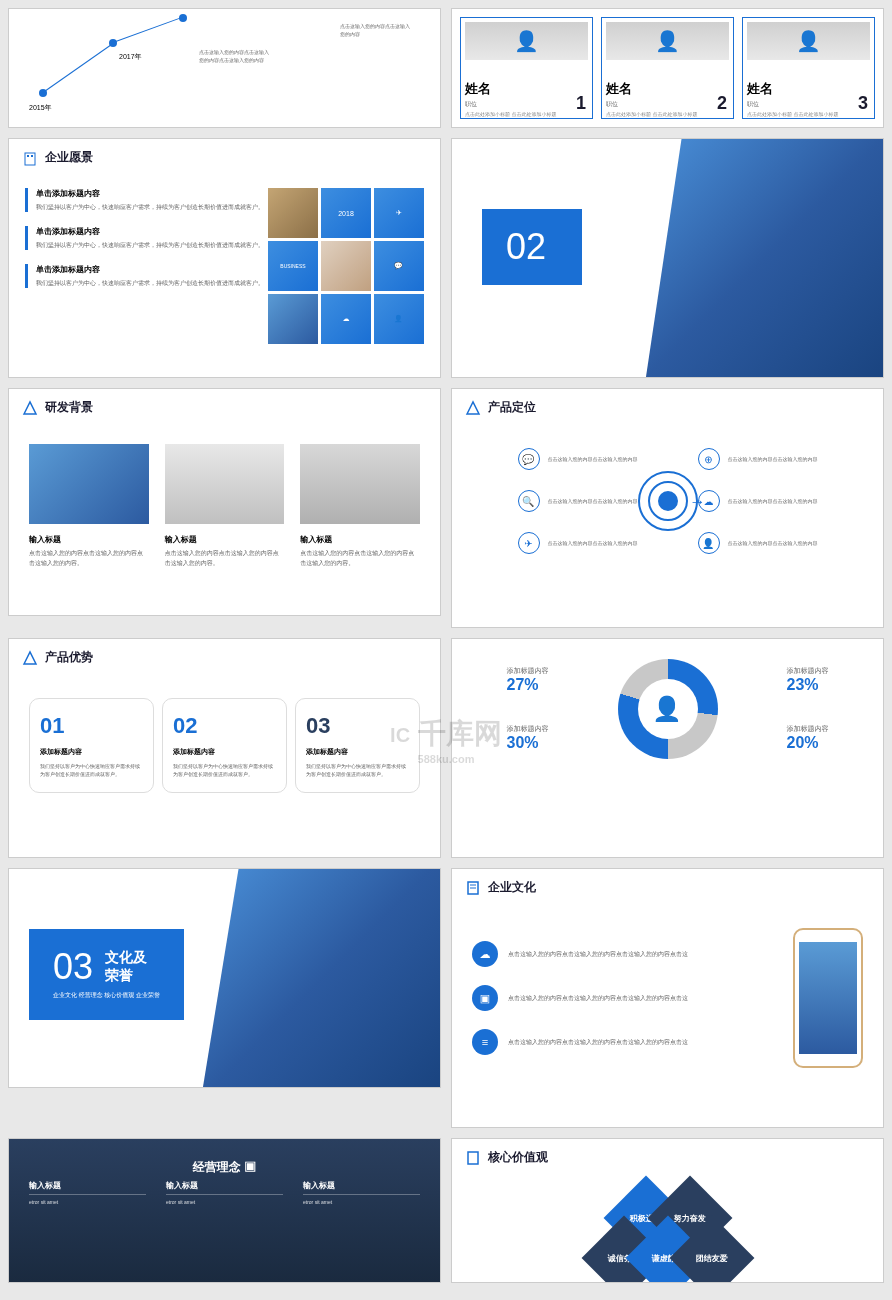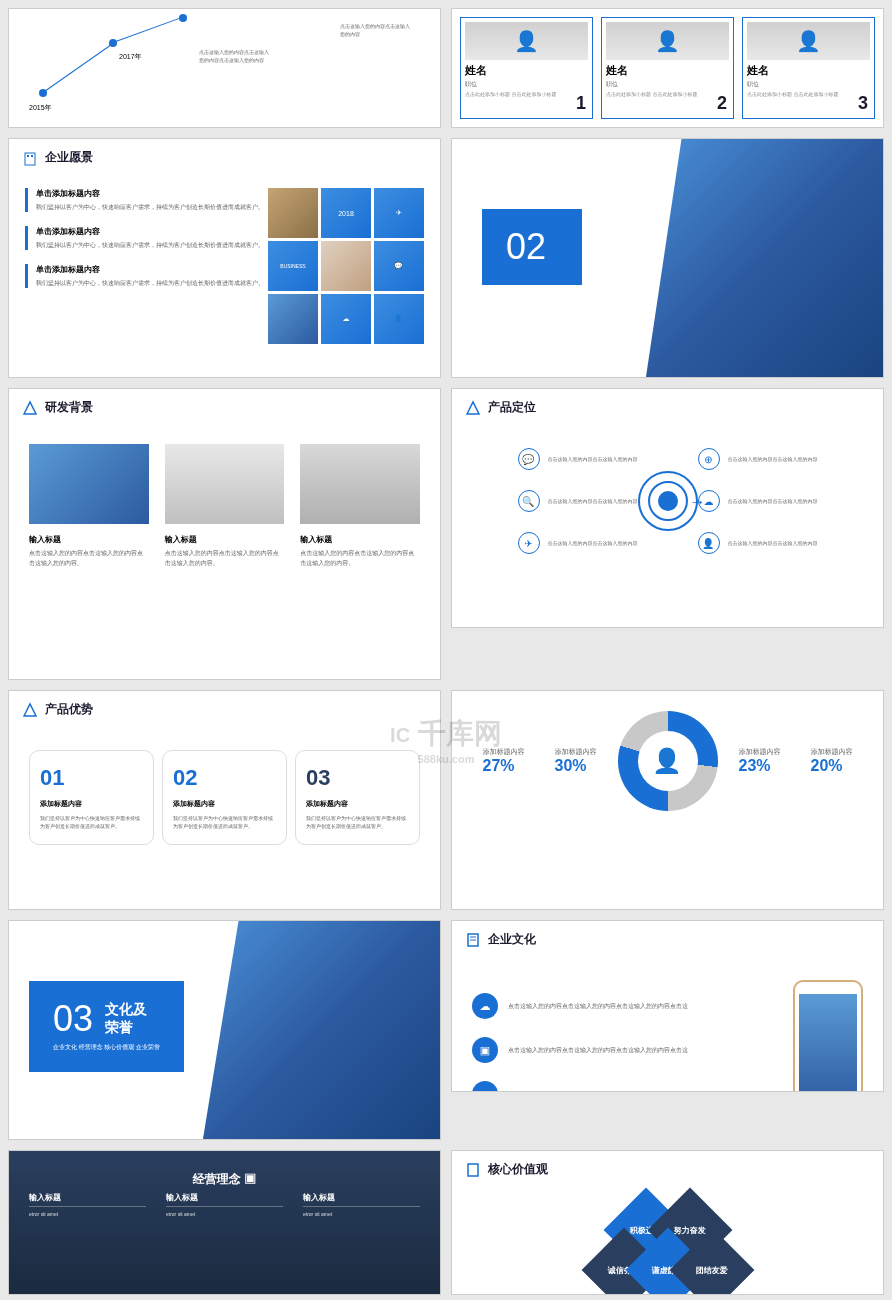--- a/index.html
+++ b/index.html
@@ -14,21 +14,21 @@
 
 .s1{height:120px;padding:10px}
 .timeline{position:relative;height:100%}
 .dot{width:8px;height:8px;background:#1a6fd4;border-radius:50%;position:absolute}
 .line{position:absolute;background:#1a6fd4;height:1px;transform-origin:left center}
 
 
 .s2{height:120px;padding:8px;display:flex;gap:8px}
 .team-card{flex:1;border:1px solid #1a6fd4;padding:4px;position:relative}
 .avatar{width:100%;height:38px;background:linear-gradient(180deg,#d0d0d0,#e8e8e8);display:flex;align-items:center;justify-content:center;font-size:20px;color:#888}
-.team-card .name{font-size:11px;font-weight:700;margin-top:3px}
+.team-card .name{font-size:13px;font-weight:700;margin-top:20px}
 .team-card .role{font-size:6px;color:#666;margin-top:2px}
 .team-card .desc{font-size:5px;color:#888;margin-top:2px;line-height:1.3}
 .team-card .num{position:absolute;bottom:4px;right:6px;font-size:18px;font-weight:700;color:#1a1a2e}
 
 
 .s3{height:240px}
 .s3-body{display:flex;padding:10px 16px;}
 .vision-text{flex:1}
 .vision-item{margin-bottom:14px;border-left:3px solid #1a6fd4;padding-left:8px}
 .vision-item .t{font-size:8px;font-weight:700;margin-bottom:4px}
@@ -39,21 +39,21 @@
 
 
 .s4{height:240px;position:relative}
 .building{position:absolute;right:0;top:0;width:55%;height:100%;background:linear-gradient(135deg,#4a90d9,#2c5aa0,#1a4480);clip-path:polygon(15% 0,100% 0,100% 100%,0 100%)}
 .section-box{position:absolute;left:30px;top:70px;background:#1a6fd4;color:#fff;padding:20px 24px;z-index:2}
 .section-box .num{font-size:36px;font-weight:300;float:left;margin-right:12px;line-height:1}
 .section-box .title{font-size:14px;font-weight:700}
 .section-box .sub{font-size:6px;margin-top:6px;line-height:1.5;clear:none}
 
 
-.s5{height:292px}
+.s5{height:228px}
 .s5-body{display:flex;gap:16px;padding:16px 20px}
 .rd-col{flex:1}
 .rd-img{width:100%;height:80px;background:linear-gradient(135deg,#5a9bd5,#2c5aa0);margin-bottom:10px}
 .rd-img.lab{background:linear-gradient(180deg,#e8e8e8,#c0c0c0)}
 .rd-img.laptop{background:linear-gradient(180deg,#d8d8d8,#b0b0b0)}
 .rd-col .t{font-size:8px;font-weight:700;margin-bottom:4px}
 .rd-col .d{font-size:6px;color:#666;line-height:1.6}
 
 
 .s6{height:240px}
@@ -74,33 +74,33 @@
 .adv-card .num{font-size:22px;font-weight:700;color:#1a6fd4;margin-bottom:8px}
 .adv-card.dark .num{color:#2a3f5f}
 .adv-card .t{font-size:7px;font-weight:700;margin-bottom:6px}
 .adv-card .d{font-size:5px;color:#666;line-height:1.5}
 .watermark{position:absolute;top:50%;left:50%;transform:translate(-50%,-50%);font-size:28px;color:rgba(0,0,0,0.15);font-weight:700;z-index:10;pointer-events:none;white-space:nowrap}
 .watermark .sub{font-size:11px;display:block;text-align:center}
 
 
 .s8{height:220px}
 .s8-body{display:flex;align-items:center;justify-content:space-around;padding:20px}
-.profit-labels{display:flex;flex-direction:row;gap:30px}
+.profit-labels{display:flex;flex-direction:column;gap:30px}
 .profit-label .t{font-size:7px;color:#666}
 .profit-label .v{font-size:16px;color:#1a6fd4;font-weight:700}
 .donut{width:100px;height:100px;border-radius:50%;background:conic-gradient(#1a6fd4 0 27%,#c8c8c8 27% 50%,#1a6fd4 50% 80%,#c8c8c8 80% 100%);position:relative;display:flex;align-items:center;justify-content:center}
 .donut::after{content:"";width:60px;height:60px;background:#fff;border-radius:50%;position:absolute}
 .donut .person{position:relative;z-index:1;color:#1a6fd4;font-size:24px}
 
 
 .s9{height:220px;position:relative}
 .s9 .section-box{left:20px;top:60px}
 
 
-.s10{height:172px}
+.s10{height:260px}
 .s10-body{display:flex;align-items:center;padding:20px;gap:20px}
 .culture-list{flex:1;display:flex;flex-direction:column;gap:18px}
 .culture-item{display:flex;align-items:center;gap:10px}
 .culture-icon{width:26px;height:26px;background:#1a6fd4;border-radius:50%;display:flex;align-items:center;justify-content:center;color:#fff;font-size:11px;flex-shrink:0}
 .culture-text{font-size:6px;color:#666;line-height:1.5}
 .phone{width:70px;height:140px;border:2px solid #d4af7a;border-radius:10px;background:#fff;padding:12px 4px;flex-shrink:0}
 .phone-screen{width:100%;height:100%;background:linear-gradient(180deg,#5a9bd5,#2c5aa0)}
 
 
 .s11{height:145px;background:linear-gradient(180deg,#2a3f5f,#1a2a3f);color:#fff;padding:20px}

